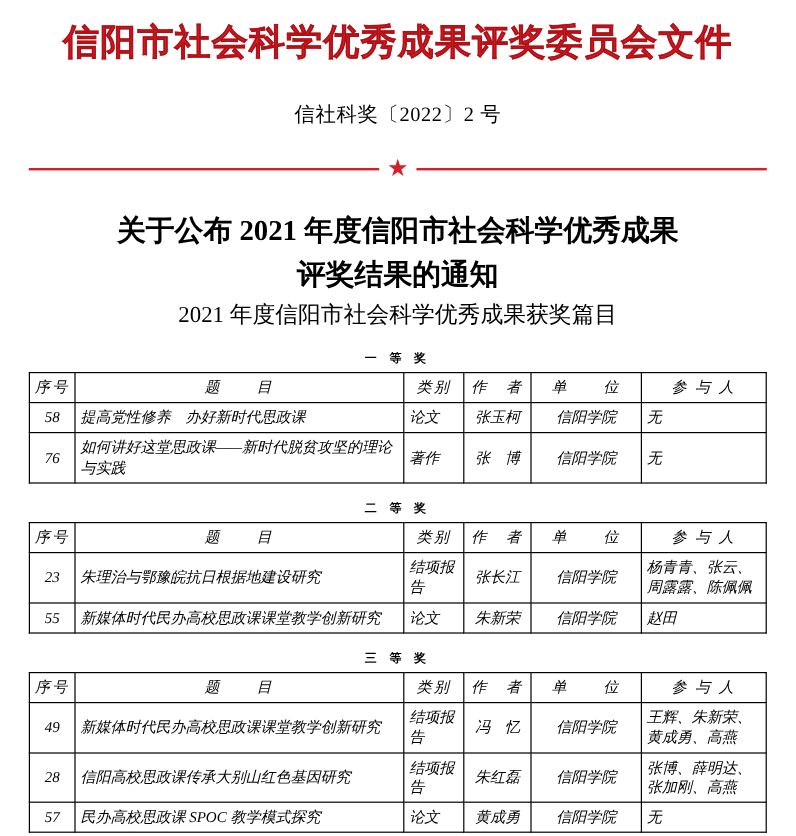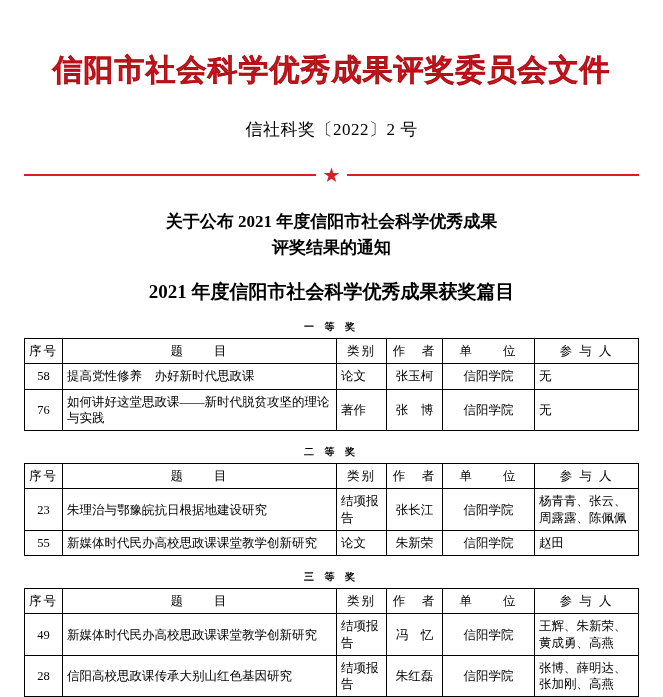--- a/index.html
+++ b/index.html
@@ -16,21 +16,21 @@
   }
   .page {
     position: relative;
     width: 663px;
     height: 697px;
     box-sizing: border-box;
     padding: 0 24px;
   }
   .masthead {
     text-align: center;
-    margin-top: 52px;
+    margin-top: 18px;
     font-family: "Liberation Serif", serif;
     font-size: 30px;
     font-weight: bold;
     letter-spacing: 1px;
     color: #d5202a;
     line-height: 1.2;
     -webkit-text-stroke: 0.4px #b01016;
   }
   .doc-number {
     text-align: center;
@@ -57,30 +57,29 @@
     top: 2px;
     transform: translateX(-50%);
     color: #d5202a;
     font-size: 20px;
     line-height: 20px;
     background: #fff;
     padding: 0 7px;
   }
   .title-main {
     text-align: center;
-    font-size: 17px;
+    font-size: 24px;
     font-weight: bold;
     margin-top: 24px;
     line-height: 1.55;
   }
   .title-sub {
     text-align: center;
     font-size: 19px;
-    font-weight: bold;
-    margin-top: 16px;
+    font-weight: normal;
     line-height: 1.5;
   }
   .award-heading {
     text-align: center;
     font-size: 10px;
     font-weight: bold;
     margin: 14px 0 4px 0;
     letter-spacing: 4px;
   }
   table.award {
@@ -90,20 +89,21 @@
     font-size: 12.5px;
   }
   table.award th,
   table.award td {
     border: 1px solid #000;
     padding: 4px 4px;
     line-height: 1.3;
     vertical-align: middle;
     height: 22px;
     box-sizing: border-box;
+    font-style: italic;
   }
   table.award th {
     font-weight: normal;
     text-align: center;
     letter-spacing: 2px;
   }
   .c-idx { width: 38px; text-align: center; }
   .c-title { text-align: left; padding-left: 6px; }
   .c-type { width: 50px; text-align: left; }
   .c-author { width: 56px; text-align: center; }

